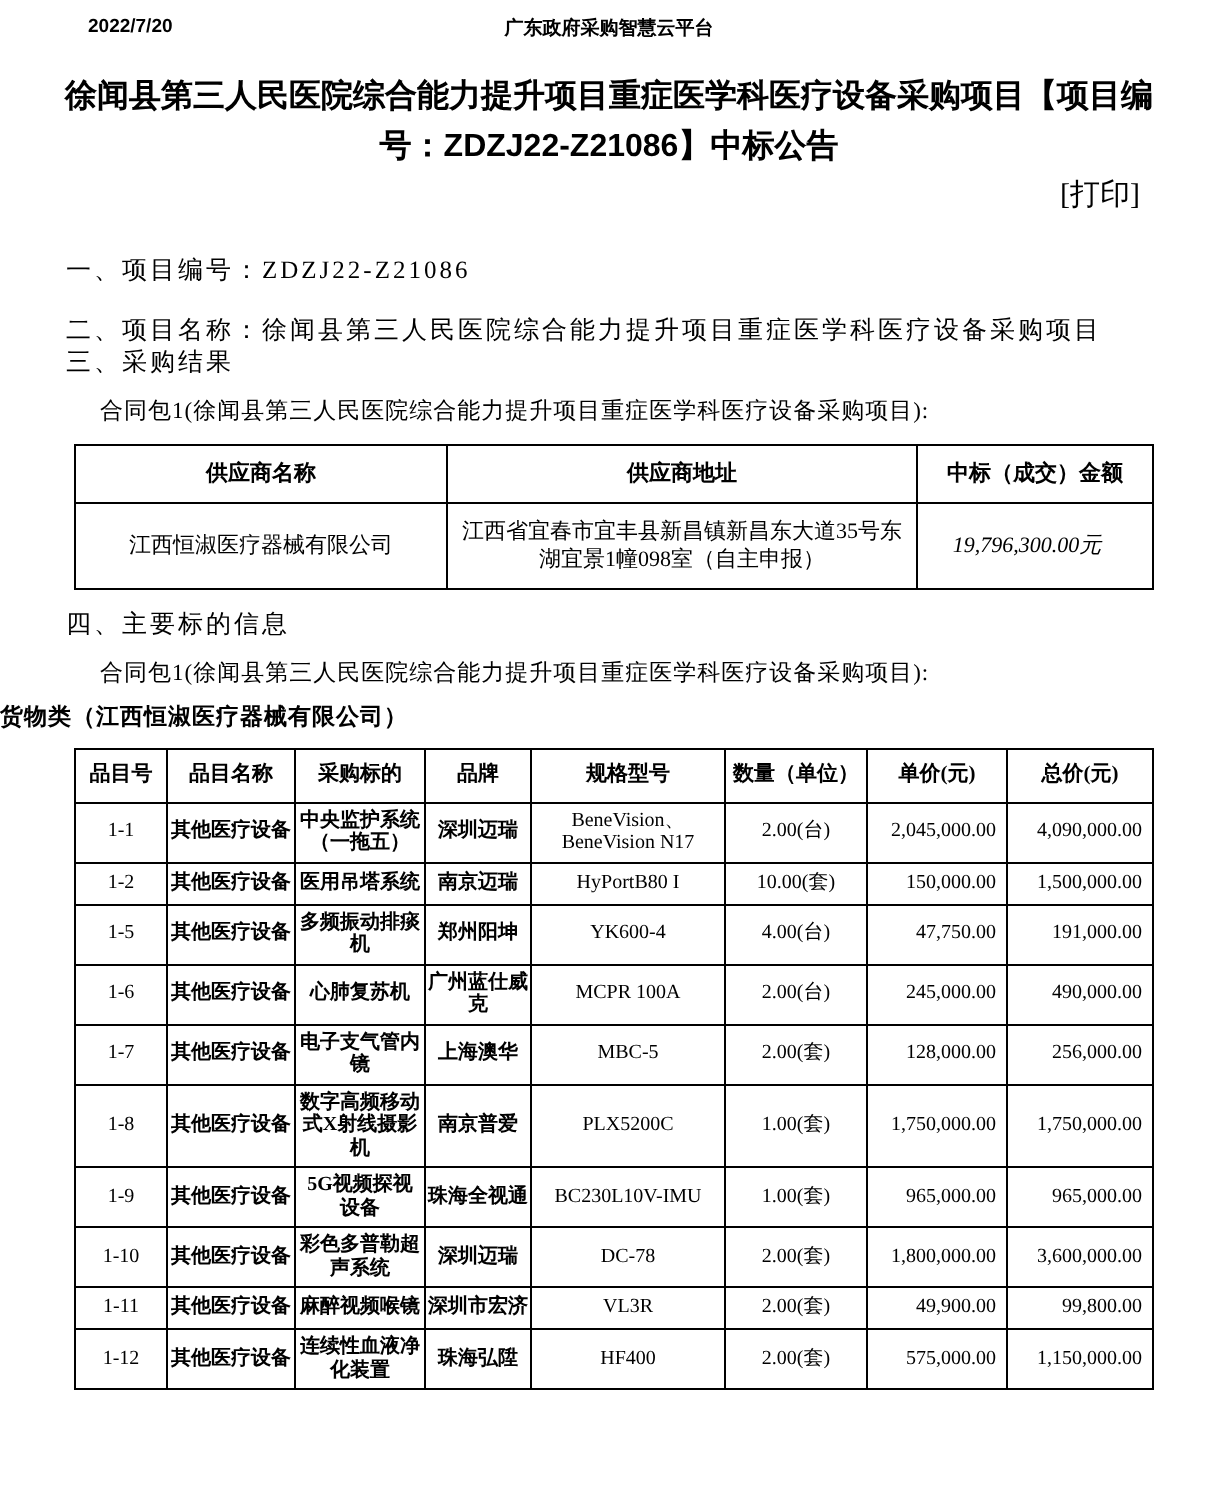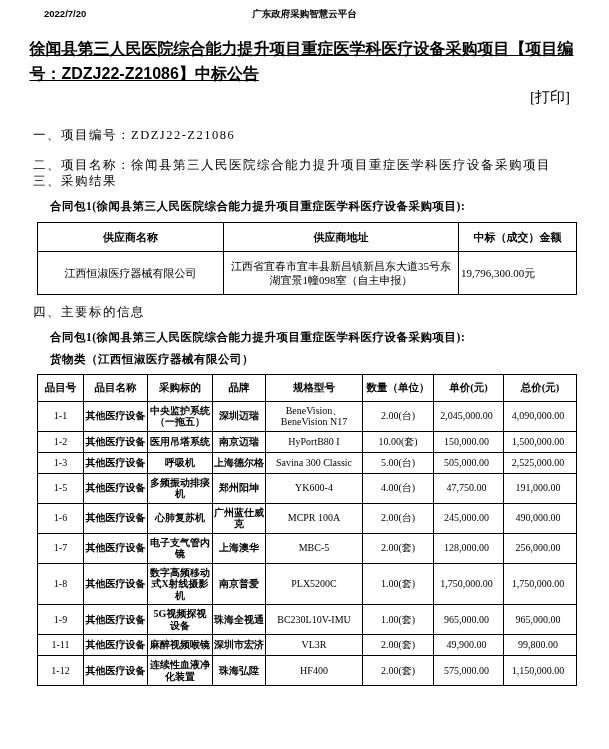--- a/index.html
+++ b/index.html
@@ -12,68 +12,68 @@
   
   .meta-bar {
     position:relative; padding-top:8px; height:21px;
     font-family:"Liberation Sans","DejaVu Sans",sans-serif;
     font-weight:bold; font-size:9.5px;
   }
   .meta-date { position:absolute; left:44px; top:8px; }
   .meta-platform { position:absolute; left:0; right:0; top:8px; text-align:center; }
 
   .page-title {
-    margin:15px auto 0; width:550px; text-align:left;
+    margin:15px auto 0; width:550px; text-align:center;
     font-family:"Liberation Sans","DejaVu Sans",sans-serif;
-    font-weight:bold; font-size:16px; line-height:25px;text-decoration:underline;
+    font-weight:bold; font-size:16px; line-height:25px;
   }
   .print-row { margin-top:2px; text-align:right; padding-right:39px; font-size:15px; height:13px; }
   .print-link { cursor:pointer; text-decoration:none; color:#000; }
 
   .section-heading {
     margin-left:33px; font-size:12.5px; letter-spacing:1.5px; line-height:16px;
   }
   .sh-1 { margin-top:26px; }
   .sh-2 { margin-top:14px; }
   .sh-3 { }
   .sh-4 { margin-top:9px; }
   .package-line {
-    margin-left:50px; margin-top:10px; font-weight:bold;
+    margin-left:50px; margin-top:10px; font-weight:normal;
     font-size:11.5px; letter-spacing:0.5px; line-height:14px;
   }
   .category-line {
-    margin-left:50px; margin-top:8px; font-weight:bold;
+    margin-top:8px; font-weight:bold;
     font-size:11.5px; letter-spacing:0.5px; line-height:14px;font-family:Liberation Serif, serif;
   }
 
   table {
     border-collapse:collapse; table-layout:fixed;
     margin-left:37px; width:539px;
   }
   th, td {
     border:1px solid #000; text-align:center;
     word-break:break-word; overflow-wrap:break-word;
   }
 
   
   .result-table { margin-top:9px; font-size:11px;border-radius:12px; }
   .result-table th { font-weight:bold; padding:7px 2px; line-height:14px; }
   .result-table td { padding:7px 2px; line-height:14px; }
   .result-table td:nth-child(3), .result-table th:nth-child(3) { }
-  .result-table td:nth-child(3) { text-align:left; padding-right:10px; }
+  .result-table td:nth-child(3) { text-align:center; padding-right:10px;font-style:italic; }
 
   
   .items-table { margin-top:8px; font-size:10px; }
   .items-table th { font-weight:bold; font-size:10.5px; padding:7px 1px; line-height:11.5px;margin-top:14px; }
   .items-table td { padding:3px 1px; line-height:11.5px; height:21px; }
   .items-table td:nth-child(2),
   .items-table td:nth-child(3),
   .items-table td:nth-child(4) { font-weight:bold; }
   .items-table td:nth-child(7),
-  .items-table td:nth-child(8) { text-align:center; padding-right:5px; }
+  .items-table td:nth-child(8) { text-align:right; padding-right:5px; }
 </style>
 </head>
 <body>
 
 <div class="meta-bar">
   <span class="meta-date">2022/7/20</span>
   <span class="meta-platform">广东政府采购智慧云平台</span>
 </div>
 
 <div class="page-title">徐闻县第三人民医院综合能力提升项目重症医学科医疗设备采购项目【项目编号：ZDZJ22-Z21086】中标公告</div>
@@ -151,30 +151,20 @@
         <td>1-2</td>
         <td>其他医疗设备</td>
         <td>医用吊塔系统</td>
         <td>南京迈瑞</td>
         <td>HyPortB80 I</td>
         <td>10.00(套)</td>
         <td>150,000.00</td>
         <td>1,500,000.00</td>
       </tr>
       <tr>
-        <td>1-3</td>
-        <td>其他医疗设备</td>
-        <td>呼吸机</td>
-        <td>上海德尔格</td>
-        <td>Savina 300 Classic</td>
-        <td>5.00(台)</td>
-        <td>505,000.00</td>
-        <td>2,525,000.00</td>
-      </tr>
-      <tr>
         <td>1-5</td>
         <td>其他医疗设备</td>
         <td>多频振动排痰机</td>
         <td>郑州阳坤</td>
         <td>YK600-4</td>
         <td>4.00(台)</td>
         <td>47,750.00</td>
         <td>191,000.00</td>
       </tr>
       <tr>
@@ -211,20 +201,30 @@
         <td>1-9</td>
         <td>其他医疗设备</td>
         <td>5G视频探视设备</td>
         <td>珠海全视通</td>
         <td>BC230L10V-IMU</td>
         <td>1.00(套)</td>
         <td>965,000.00</td>
         <td>965,000.00</td>
       </tr>
       <tr>
+        <td>1-10</td>
+        <td>其他医疗设备</td>
+        <td>彩色多普勒超声系统</td>
+        <td>深圳迈瑞</td>
+        <td>DC-78</td>
+        <td>2.00(套)</td>
+        <td>1,800,000.00</td>
+        <td>3,600,000.00</td>
+      </tr>
+      <tr>
         <td>1-11</td>
         <td>其他医疗设备</td>
         <td>麻醉视频喉镜</td>
         <td>深圳市宏济</td>
         <td>VL3R</td>
         <td>2.00(套)</td>
         <td>49,900.00</td>
         <td>99,800.00</td>
       </tr>
       <tr>

